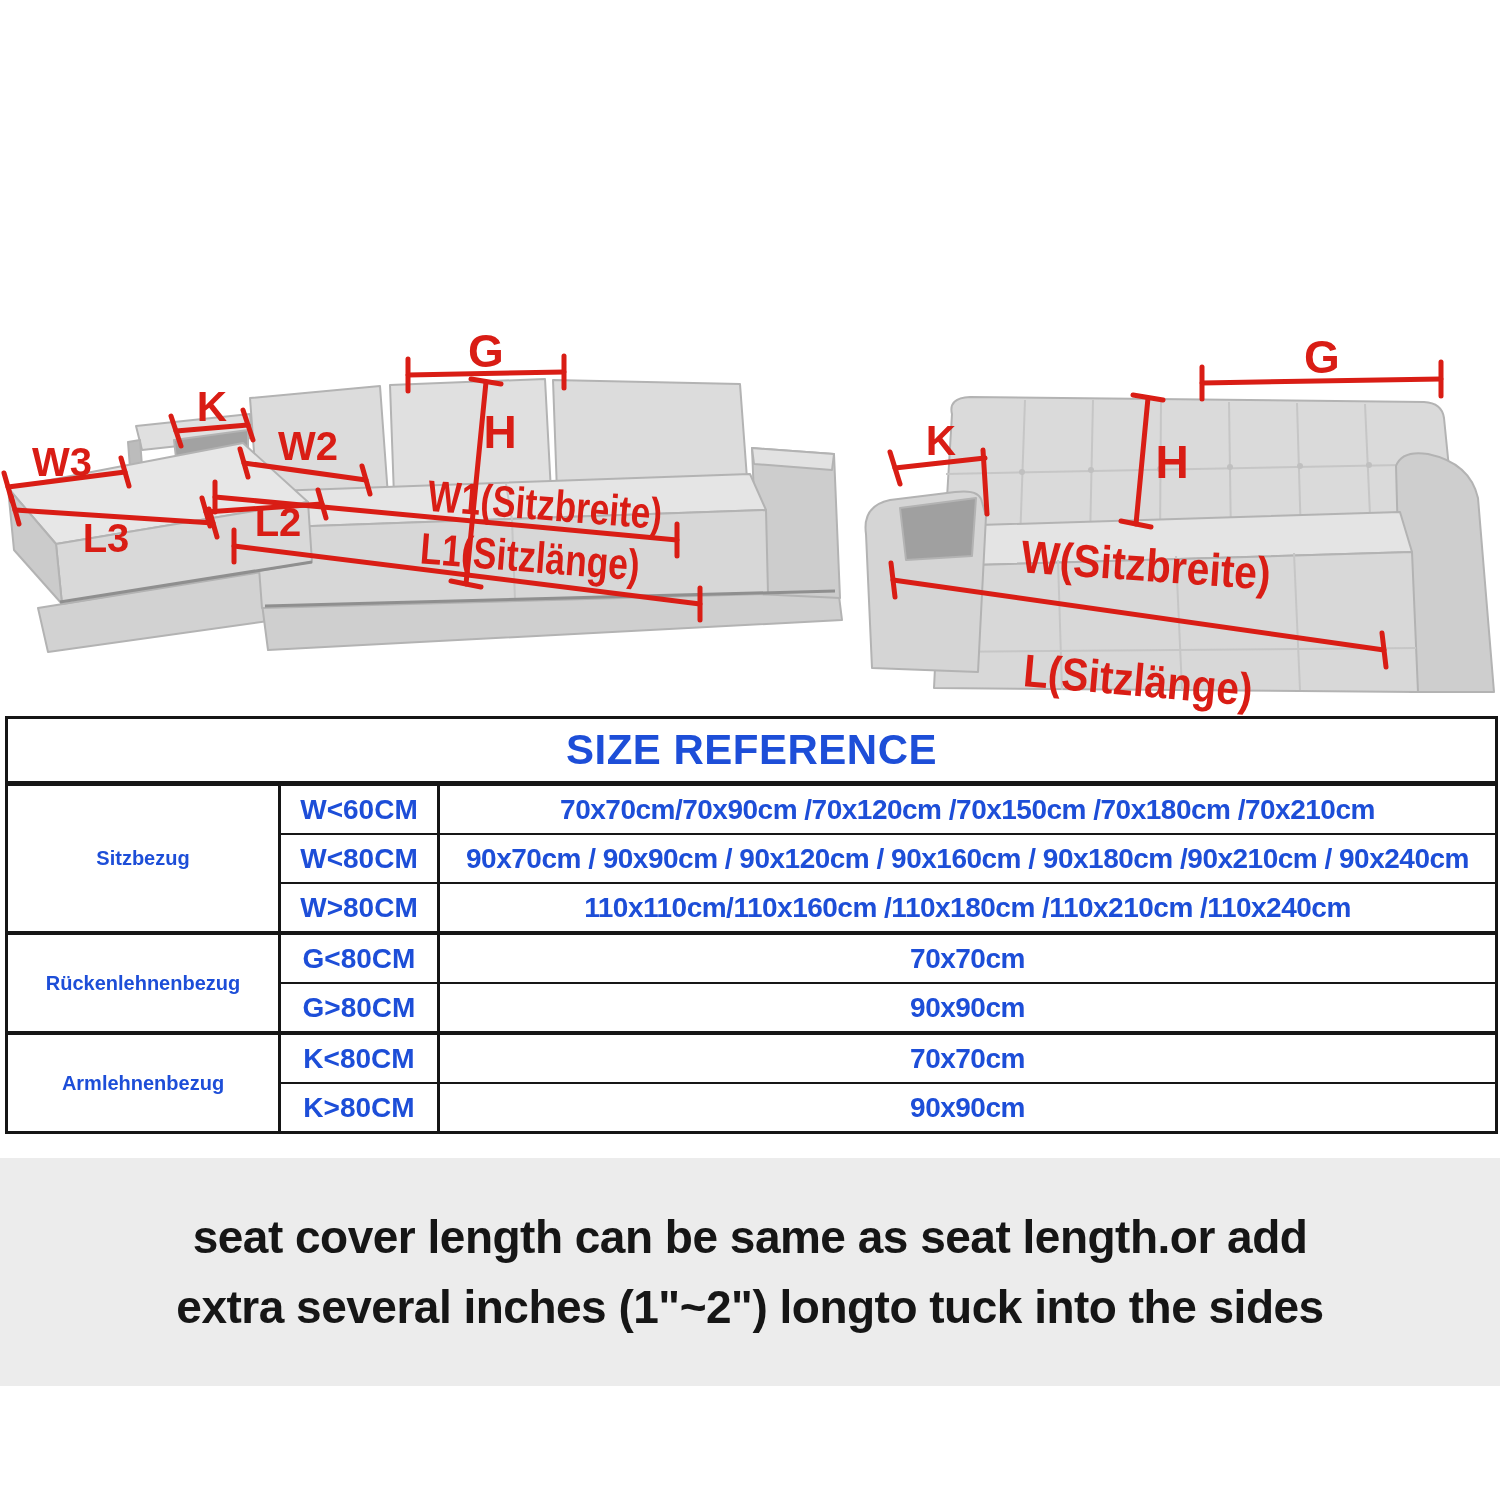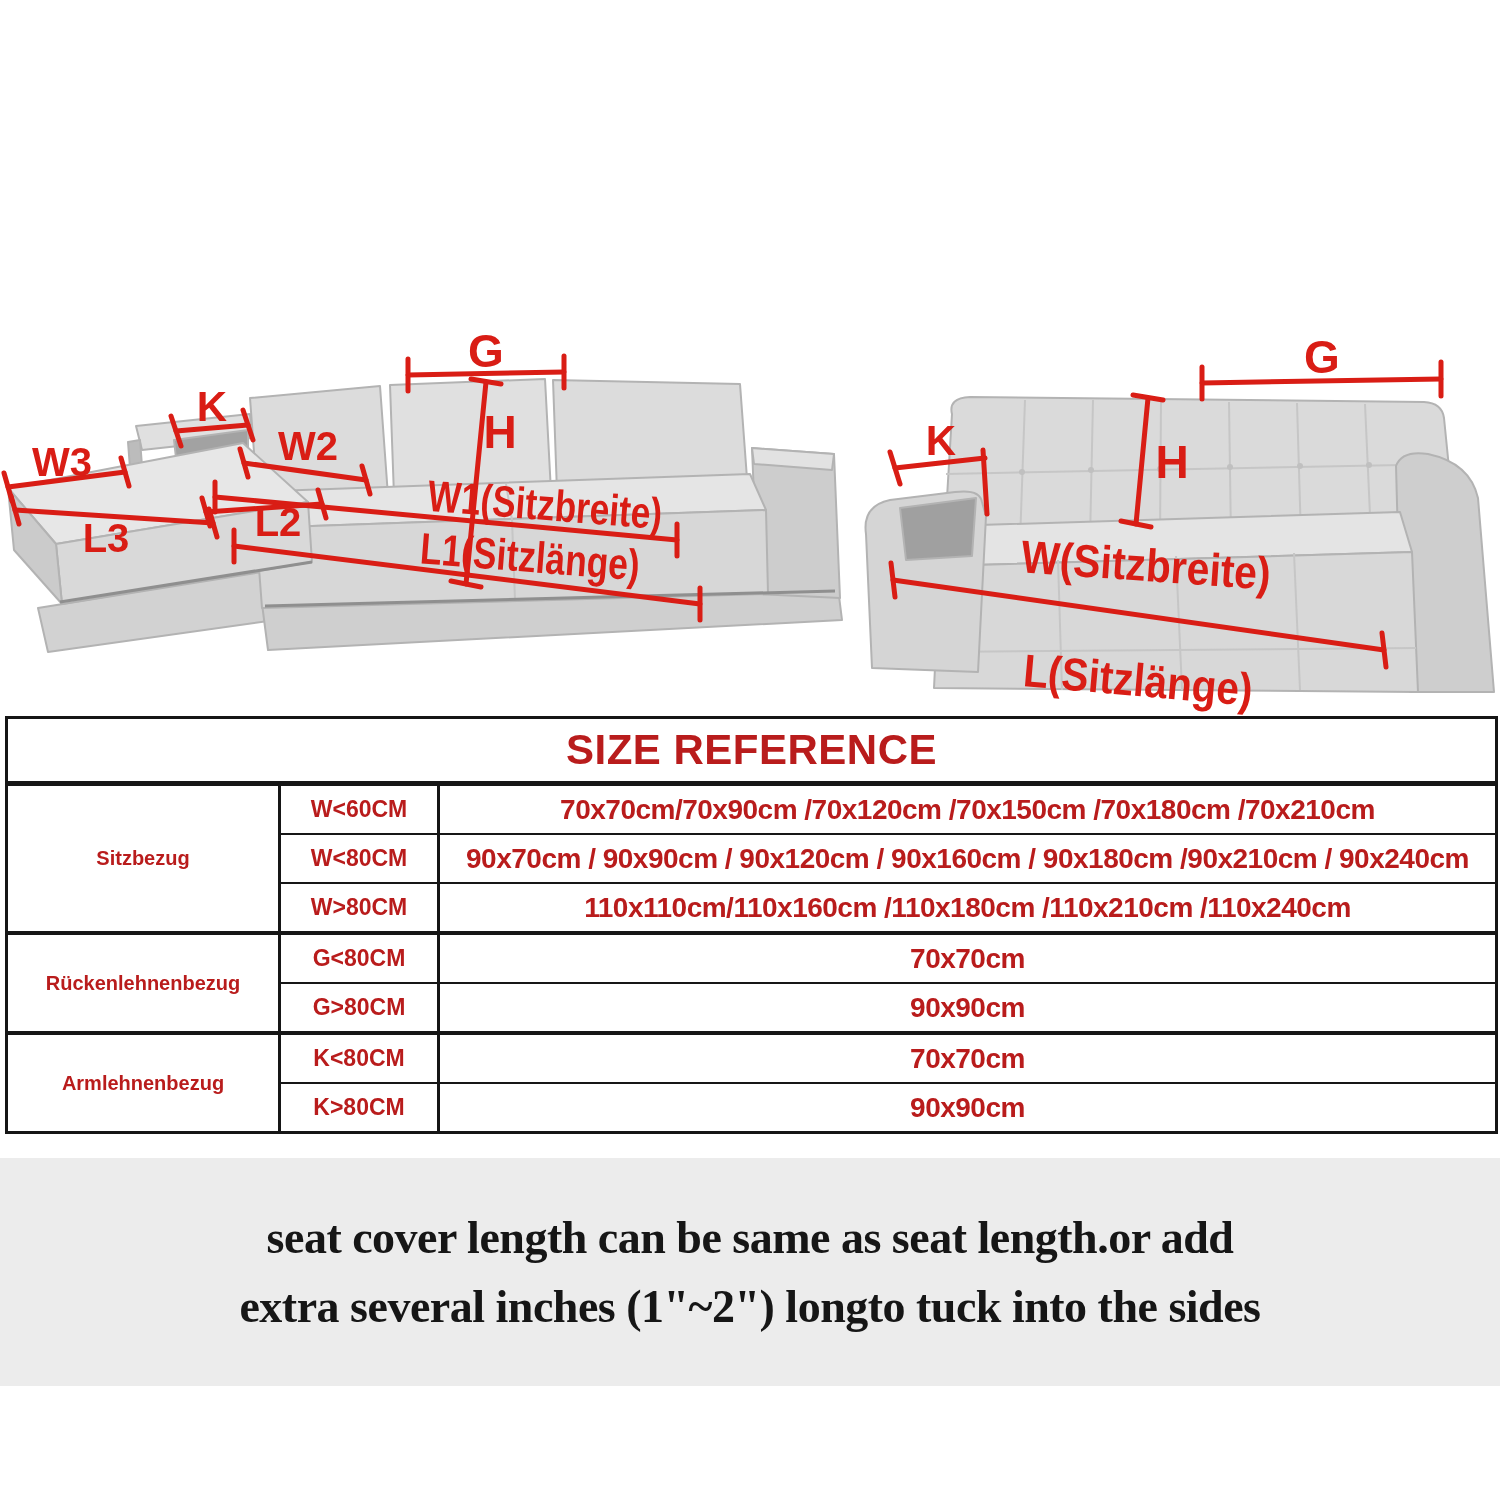--- a/index.html
+++ b/index.html
@@ -17,35 +17,35 @@
   
   .diagram{position:absolute;left:0;top:235px;width:1500px;height:480px;}
   .sofa{stroke:#b3b3b3;stroke-width:2;stroke-linejoin:round;}
   .seam{stroke:#c6c6c6;stroke-width:2;fill:none;}
   .gapline{stroke:#8f8f8f;stroke-width:3;fill:none;}
   .m{stroke:#d91d15;stroke-width:5;stroke-linecap:round;fill:none;}
   .mt{fill:#d91d15;font-family:"Liberation Sans",sans-serif;font-weight:bold;text-anchor:middle;}
 
   
   .size-table{position:absolute;left:5px;top:716px;width:1490px;border-collapse:collapse;
-              table-layout:fixed;font-weight:bold;color:#b91c1c;border:3px solid #161616;padding-left:20px;}
+              table-layout:fixed;font-weight:bold;color:#1d4ed8;border:3px solid #161616;padding-left:20px;}
   .size-table th,.size-table td{border:2px solid #161616;text-align:center;vertical-align:middle;
               padding:0;overflow:hidden;white-space:nowrap;}
   .size-table th{height:62px;font-size:42px;letter-spacing:0.5px;border-bottom-width:5px;}
   .size-table td{height:47px;}
   td.cat{font-size:20px;}
-  td.cond{font-size:23px;border-left-width:3px;border-right-width:3px;}
+  td.cond{font-size:28px;border-left-width:3px;border-right-width:3px;}
   td.sizes{font-size:28px;letter-spacing:-0.5px;}
   tr.gstart td{border-top-width:4px;}
 
   
   .note{position:absolute;left:0;top:1158px;width:1500px;height:228px;background:#ececec;
         display:flex;flex-direction:column;align-items:center;justify-content:center;gap:16px;
         font-weight:bold;font-size:46px;letter-spacing:-0.5px;color:#161616;}
-  .note div{white-space:nowrap;font-family:Liberation Serif, serif;}
+  .note div{white-space:nowrap;}
 </style>
 </head>
 <body>
 
 <div class="page">
 
 
   <svg class="diagram" width="1500" height="480" viewBox="0 235 1500 480" xmlns="http://www.w3.org/2000/svg">
 
     <g>

